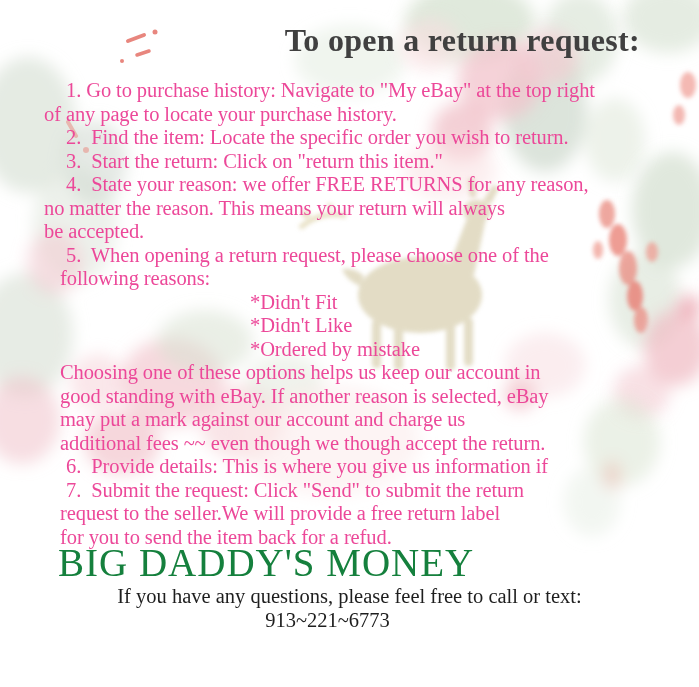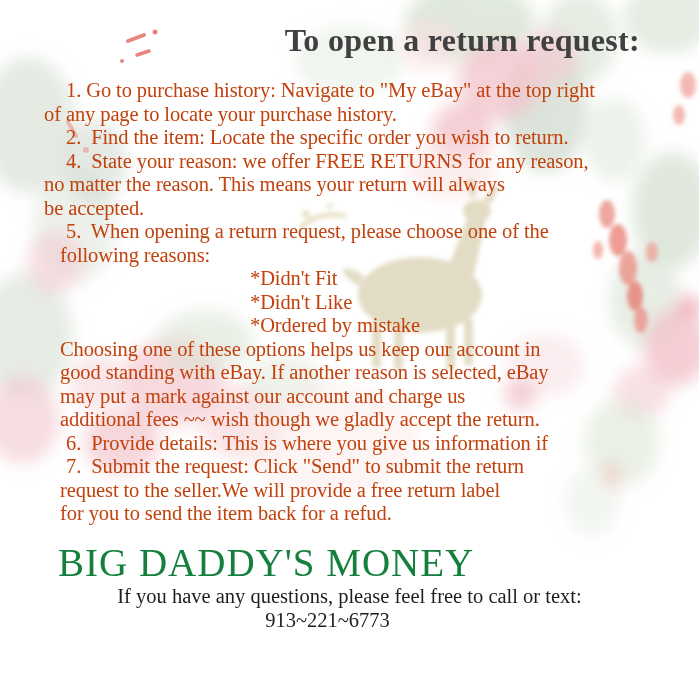--- a/index.html
+++ b/index.html
@@ -20,21 +20,21 @@
     font-size:38px; letter-spacing:4px; color:#cbcbcb; line-height:1.2;
   }
 
   .title {
     position:absolute; top:22px; left:0; width:640px; z-index:2;
     text-align:right; font-size:32px; font-weight:700;
     color:#404040; letter-spacing:0.3px;
   }
   .lines { position:absolute; top:79px; left:0; right:0; z-index:2; }
   .ln {
-    font-size:20.5px; line-height:23.5px; color:#c2410c;
+    font-size:20.5px; line-height:23.5px; color:#ec4899;
     white-space:pre; letter-spacing:-0.1px;
   }
   .ln-num   { padding-left:66px; }
   .ln-cont  { padding-left:44px; }
   .ln-cont2 { padding-left:60px; }
   .ln-para  { padding-left:60px; }
   .ln-star  { padding-left:250px; }
 
   .footer {
     position:absolute; top:584px; left:0; width:699px; z-index:2;
@@ -160,32 +160,33 @@
   </svg>
 
   <div class="wm-brand">BIG DADDY'S MONEY</div>
 
   <div class="title">To open a return request:</div>
 
   <div class="lines">
       <div class="ln ln-num">1. Go to purchase history: Navigate to "My eBay" at the top right</div>
       <div class="ln ln-cont">of any page to locate your purchase history.</div>
       <div class="ln ln-num">2.  Find the item: Locate the specific order you wish to return.</div>
+      <div class="ln ln-num">3.  Start the return: Click on "return this item."</div>
       <div class="ln ln-num">4.  State your reason: we offer FREE RETURNS for any reason,</div>
       <div class="ln ln-cont">no matter the reason. This means your return will always</div>
       <div class="ln ln-cont">be accepted.</div>
       <div class="ln ln-num">5.  When opening a return request, please choose one of the</div>
       <div class="ln ln-cont2">following reasons:</div>
       <div class="ln ln-star">*Didn't Fit</div>
       <div class="ln ln-star">*Didn't Like</div>
       <div class="ln ln-star">*Ordered by mistake</div>
       <div class="ln ln-para">Choosing one of these options helps us keep our account in</div>
       <div class="ln ln-para">good standing with eBay. If another reason is selected, eBay</div>
       <div class="ln ln-para">may put a mark against our account and charge us</div>
-      <div class="ln ln-para">additional fees ~~ wish though we gladly accept the return.</div>
+      <div class="ln ln-para">additional fees ~~ even though we though accept the return.</div>
       <div class="ln ln-num">6.  Provide details: This is where you give us information if</div>
       <div class="ln ln-num">7.  Submit the request: Click "Send" to submit the return</div>
       <div class="ln ln-cont2">request to the seller.We will provide a free return label</div>
       <div class="ln ln-cont2">for you to send the item back for a refud.</div>
     </div>
 
   <div class="footer">
     <div>If you have any questions, please feel free to call or text:</div>
     <div class="phone">913~221~6773</div>
   </div>

